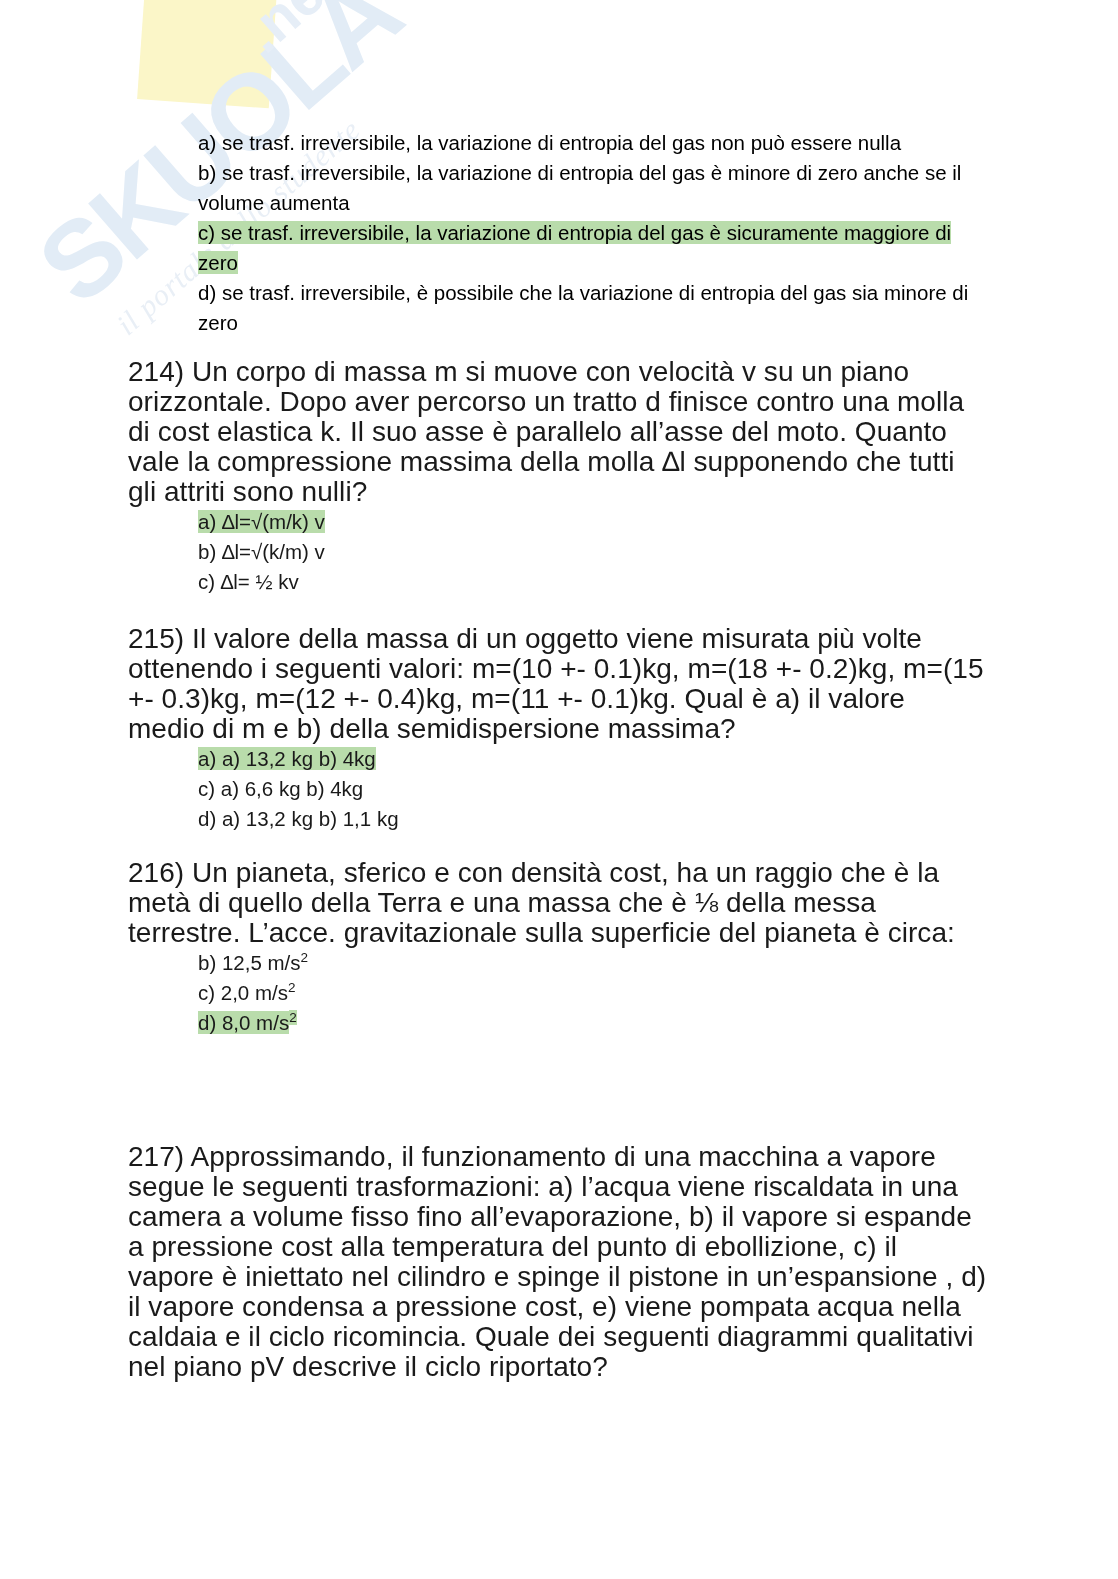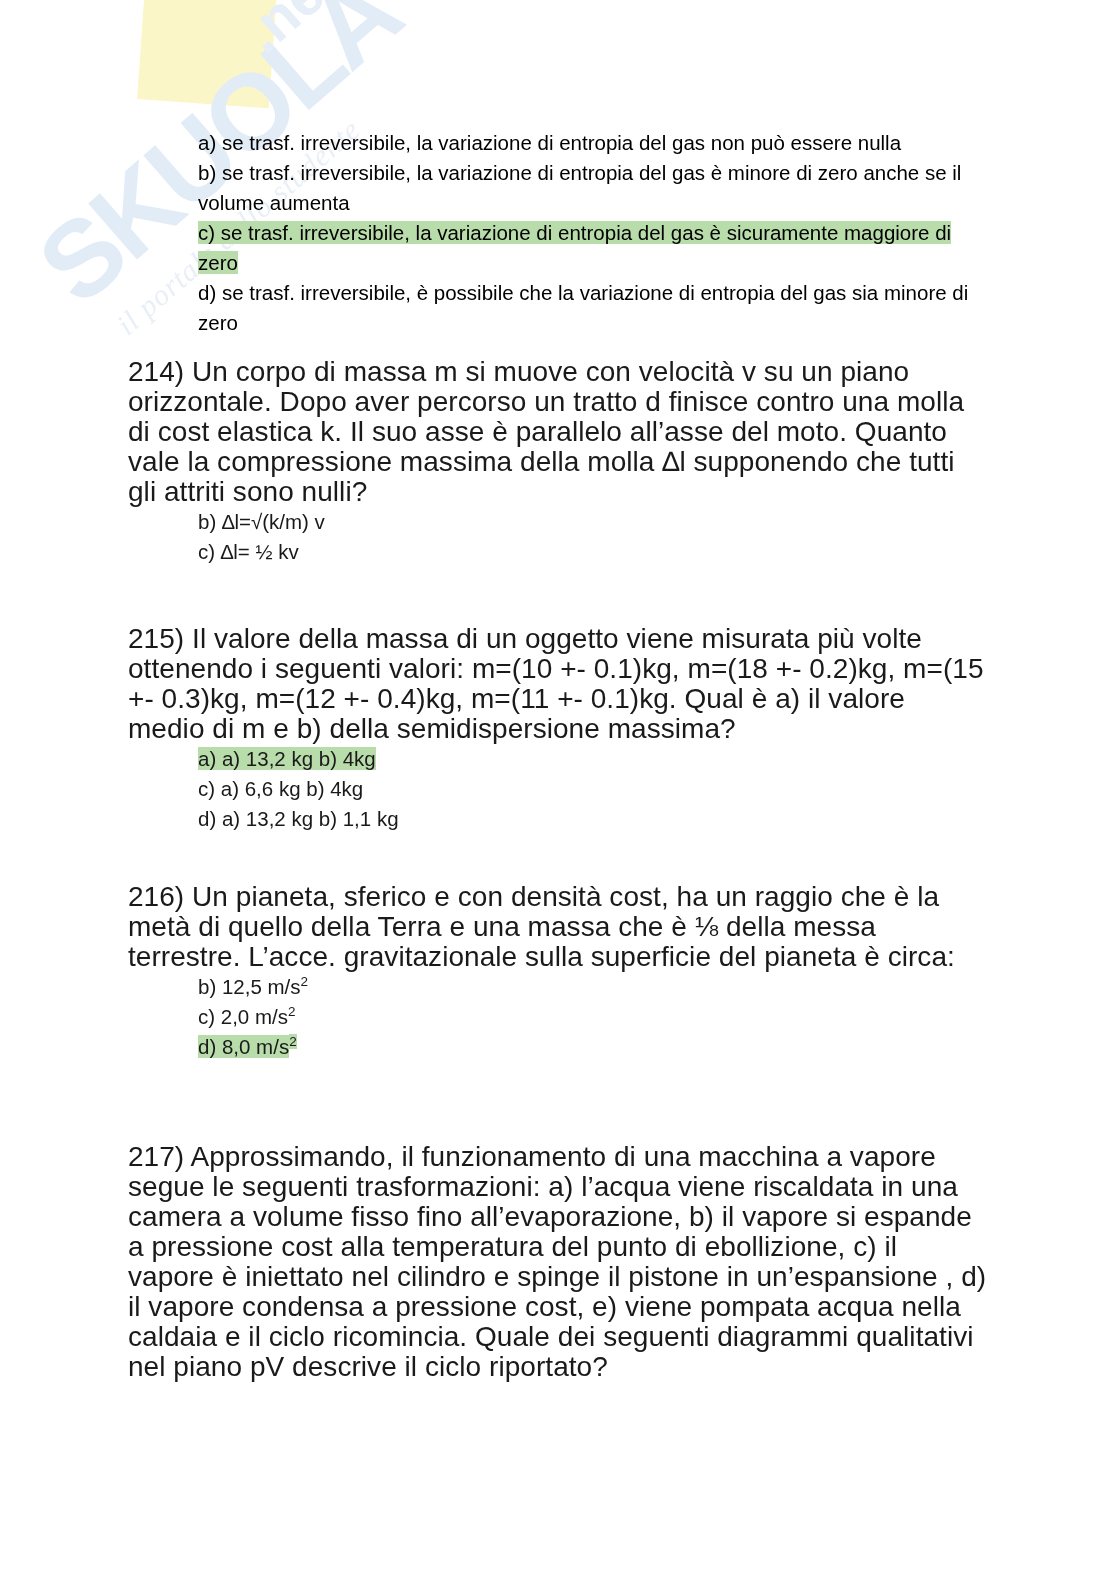--- a/index.html
+++ b/index.html
@@ -155,35 +155,36 @@
       <div class="optwrap"><span>a) se trasf. irreversibile, la variazione di entropia del gas non può essere nulla</span></div>
       <div class="optwrap"><span>b) se trasf. irreversibile, la variazione di entropia del gas è minore di zero anche se il volume aumenta</span></div>
       <div class="optwrap"><span class="hlline">c) se trasf. irreversibile, la variazione di entropia del gas è sicuramente maggiore di zero</span></div>
       <div class="optwrap"><span>d) se trasf. irreversibile, è possibile che la variazione di entropia del gas sia minore di zero</span></div>
     </div>
   </div>
 
   <div class="block" style="top:357px;">
     <div class="qtext">214) Un corpo di massa m si muove con velocità v su un piano orizzontale. Dopo aver percorso un tratto d finisce contro una molla di cost elastica k. Il suo asse è parallelo all’asse del moto. Quanto vale la compressione massima della molla ∆l supponendo che tutti gli attriti sono nulli?</div>
     <div class="options">
+      <span class="opt"><span class="hl">a) ∆l=√(m/k) v</span></span>
       <span class="opt"><span>b) ∆l=√(k/m) v</span></span>
       <span class="opt"><span>c) ∆l= ½ kv</span></span>
     </div>
   </div>
 
   <div class="block" style="top:624px;">
     <div class="qtext">215) Il valore della massa di un oggetto viene misurata più volte ottenendo i seguenti valori: m=(10 +- 0.1)kg, m=(18 +- 0.2)kg, m=(15 +- 0.3)kg, m=(12 +- 0.4)kg, m=(11 +- 0.1)kg. Qual è a) il valore medio di m e b) della semidispersione massima?</div>
     <div class="options">
       <span class="opt"><span class="hl">a) a) 13,2 kg b) 4kg</span></span>
       <span class="opt"><span>c) a) 6,6 kg b) 4kg</span></span>
       <span class="opt"><span>d) a) 13,2 kg b) 1,1 kg</span></span>
     </div>
   </div>
 
-  <div class="block" style="top:882px;">
+  <div class="block" style="top:858px;">
     <div class="qtext">216) Un pianeta, sferico e con densità cost, ha un raggio che è la metà di quello della Terra e una massa che è ⅛ della messa terrestre. L’acce. gravitazionale sulla superficie del pianeta è circa:</div>
     <div class="options">
       <span class="opt"><span>b) 12,5 m/s</span><sup>2</sup></span>
       <span class="opt"><span>c) 2,0 m/s</span><sup>2</sup></span>
       <span class="opt"><span class="hl">d) 8,0 m/s</span><sup class="hl">2</sup></span>
     </div>
   </div>
 
   <div class="block" style="top:1142px;">
     <div class="qtext">217) Approssimando, il funzionamento di una macchina a vapore segue le seguenti trasformazioni: a) l’acqua viene riscaldata in una camera a volume fisso fino all’evaporazione, b) il vapore si espande a pressione cost alla temperatura del punto di ebollizione, c) il vapore è iniettato nel cilindro e spinge il pistone in un’espansione , d) il vapore condensa a pressione cost, e) viene pompata acqua nella caldaia e il ciclo ricomincia. Quale dei seguenti diagrammi qualitativi nel piano pV descrive il ciclo riportato?</div>

